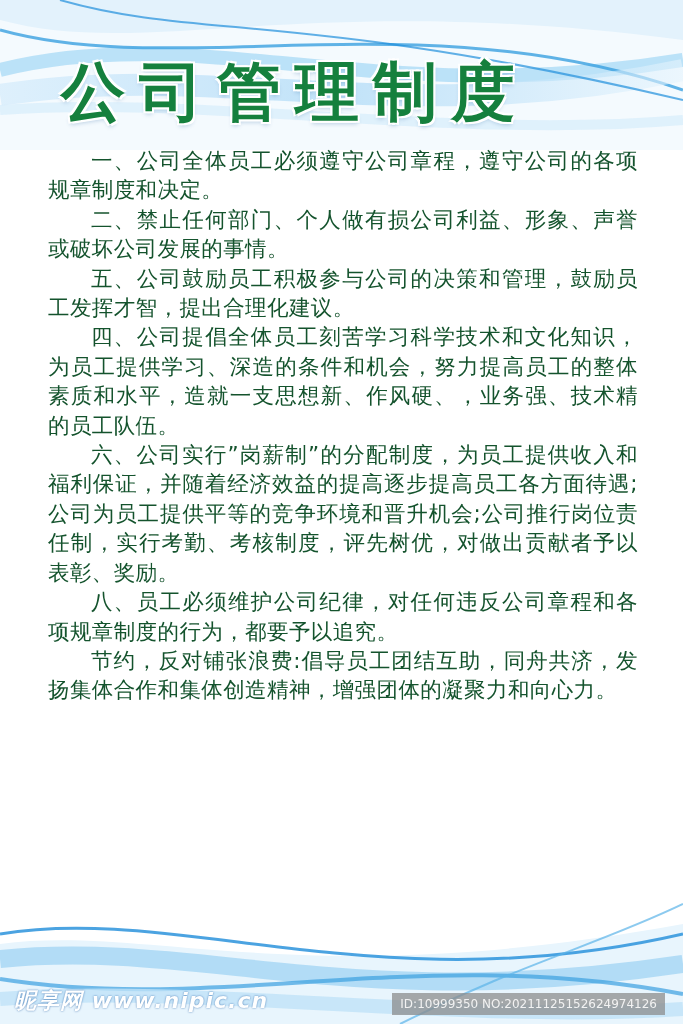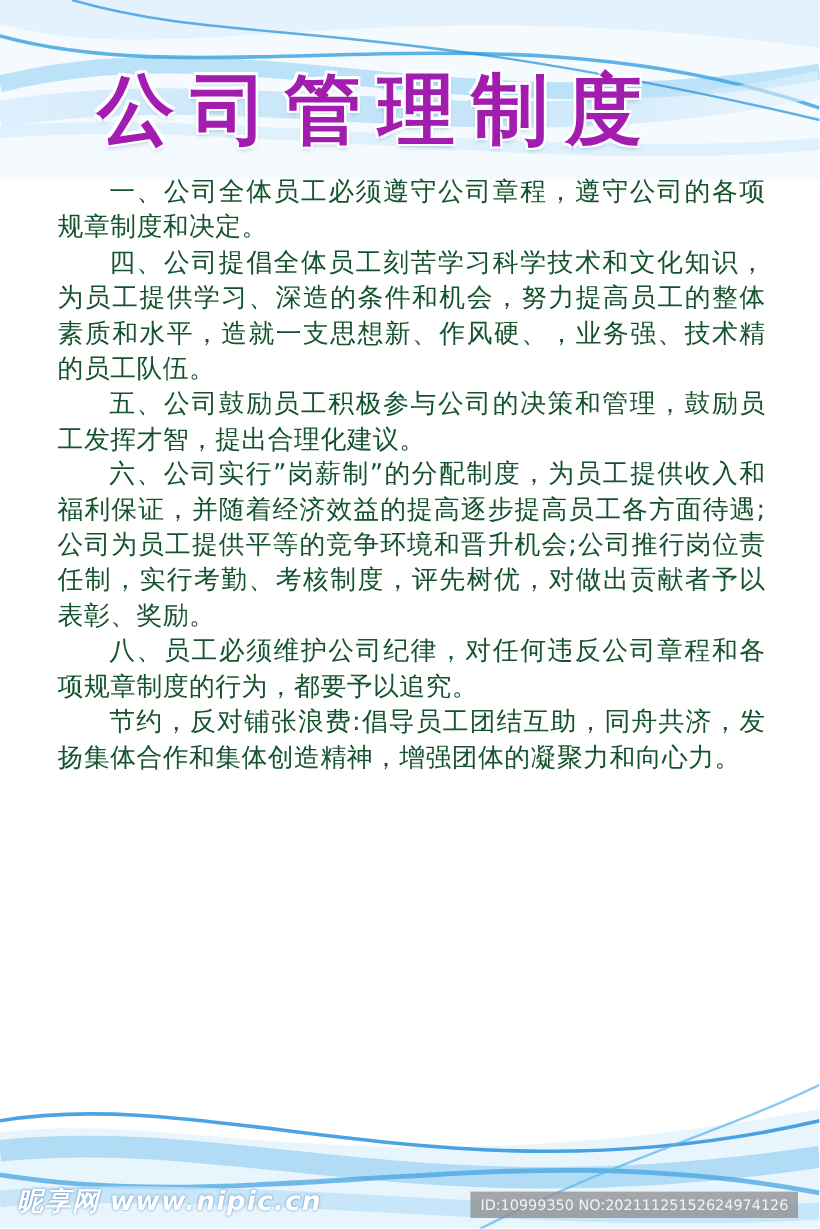--- a/index.html
+++ b/index.html
@@ -11,24 +11,23 @@
   .wave-layer { position: absolute; left: 0; width: 683px; pointer-events: none; }
   .wave-top { top: 0; height: 150px; }
   .wave-bottom { bottom: 0; height: 140px; }
   .title {
     position: absolute; top: 52px; left: 0; width: 590px;
     text-align: center;
     font-family: "DejaVu Sans", sans-serif;
     font-weight: bold;
     font-size: 64px;
     letter-spacing: 14px;
-    color: #a21caf;
+    color: #15803d;
     text-shadow: 2px 2px 0 #ffffff, -2px -2px 0 #ffffff, 2px -2px 0 #ffffff, -2px 2px 0 #ffffff, 0 3px 4px rgba(0,70,140,0.25);
     line-height: 80px;
-    margin-left: 20px;
   }
   .content {
     position: absolute; top: 146px; left: 48px; width: 590px;
     font-size: 21.5px; line-height: 29.4px; color: #14532d;
     letter-spacing: 0.4px;
   }
   .para { text-indent: 2em; margin: 0; text-align: justify; }
   .watermark-logo {
     position: absolute; left: 14px; bottom: 8px;
     font-size: 22px; font-weight: bold; font-style: italic; color: #ffffff;
@@ -61,22 +60,23 @@
   <path d="M0,30 C180,80 420,0 683,90" stroke="#3aa0e0" stroke-width="3" fill="none" opacity="0.8"></path>
   <path d="M0,95 C220,60 400,130 683,70" stroke="url(#tg1)" stroke-width="22" fill="none" opacity="0.6"></path>
   <path d="M60,0 C200,40 300,10 683,100" stroke="#1f8fdc" stroke-width="2" fill="none" opacity="0.7"></path>
   <path d="M0,110 C200,95 450,140 683,120" stroke="#d6ecfb" stroke-width="10" fill="none" opacity="0.7"></path>
 </svg>
 
 <div class="title">公司管理制度</div>
 
 <div class="content">
   <p class="para">一、公司全体员工必须遵守公司章程，遵守公司的各项规章制度和决定。</p>
+  <p class="para">二、禁止任何部门、个人做有损公司利益、形象、声誉或破坏公司发展的事情。</p>
+  <p class="para">五、公司鼓励员工积极参与公司的决策和管理，鼓励员工发挥才智，提出合理化建议。</p>
   <p class="para">四、公司提倡全体员工刻苦学习科学技术和文化知识，为员工提供学习、深造的条件和机会，努力提高员工的整体素质和水平，造就一支思想新、作风硬、，业务强、技术精的员工队伍。</p>
-  <p class="para">五、公司鼓励员工积极参与公司的决策和管理，鼓励员工发挥才智，提出合理化建议。</p>
   <p class="para">六、公司实行”岗薪制”的分配制度，为员工提供收入和福利保证，并随着经济效益的提高逐步提高员工各方面待遇;公司为员工提供平等的竞争环境和晋升机会;公司推行岗位责任制，实行考勤、考核制度，评先树优，对做出贡献者予以表彰、奖励。</p>
   <p class="para">八、员工必须维护公司纪律，对任何违反公司章程和各项规章制度的行为，都要予以追究。</p>
   <p class="para">节约，反对铺张浪费:倡导员工团结互助，同舟共济，发扬集体合作和集体创造精神，增强团体的凝聚力和向心力。</p>
 </div>
 
 <svg class="wave-layer wave-bottom" viewBox="0 0 683 140" preserveAspectRatio="none">
   <path d="M0,60 C150,40 300,110 683,40 L683,140 L0,140 Z" fill="#e8f5fd"></path>
   <path d="M0,50 C180,20 380,120 683,50" stroke="#2b93dc" stroke-width="3" fill="none" opacity="0.85"></path>
   <path d="M0,75 C200,55 350,130 683,80" stroke="#7cc3ef" stroke-width="18" fill="none" opacity="0.5"></path>
   <path d="M0,95 C220,130 420,60 683,110" stroke="#3aa0e0" stroke-width="4" fill="none" opacity="0.7"></path>

